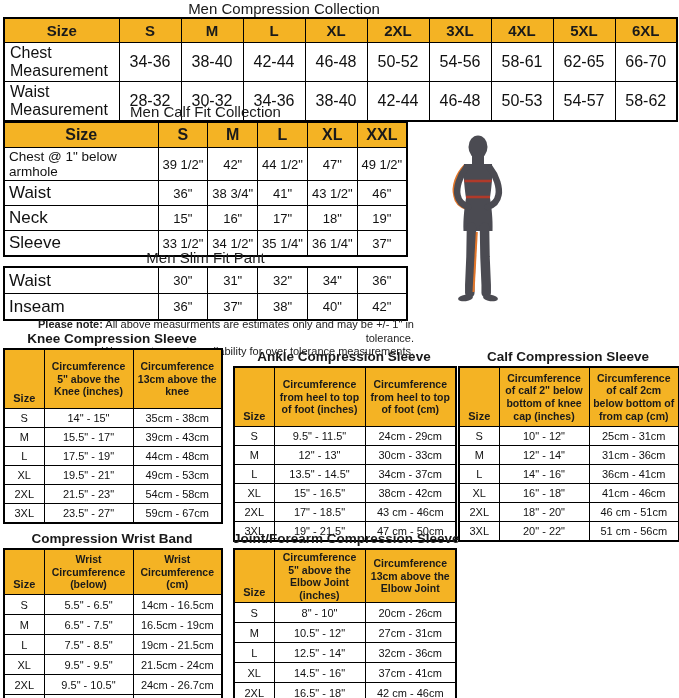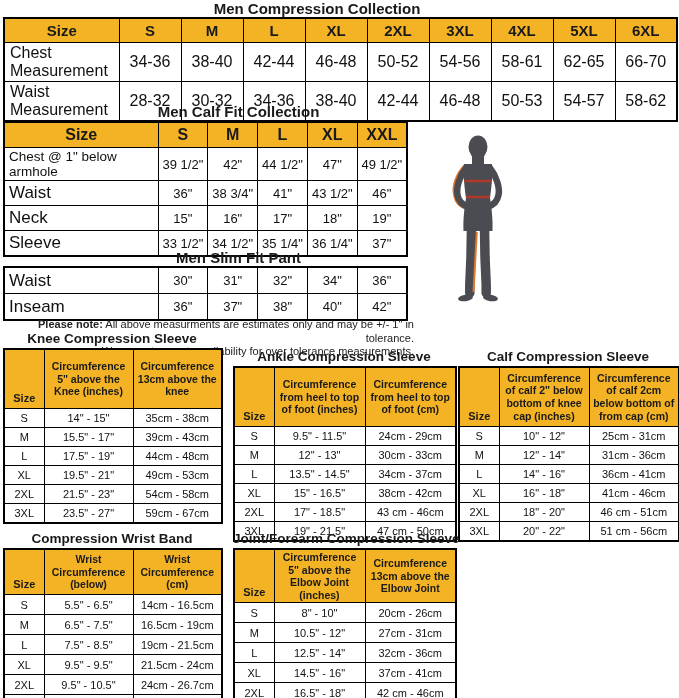--- a/index.html
+++ b/index.html
@@ -1,18 +1,18 @@
 <!DOCTYPE html>
 <html style="--header-bg: #F4B324; --border: #000000; --silhouette: #4B4B52; --measure-red: #B03A2A; --measure-orange: #E2762A;"><head>
 <meta charset="utf-8">
 <style>
   html,body{margin:0;padding:0;background:#fff;}
   .page{position:relative;width:679px;height:698px;background:#fff;
         font-family:"Liberation Sans",sans-serif;color:#111;overflow:hidden;}
-  .title{position:absolute;font-weight:bold;text-align:center;color:#1a1a1a;white-space:nowrap;padding-left:33px;}
+  .title{position:absolute;font-weight:normal;text-align:center;color:#1a1a1a;white-space:nowrap;}
   .t-main{top:0;left:0;width:568px;font-size:15px;}
   .t-slim{top:103px;left:3px;width:405px;font-size:15px;}
   .t-pant{top:249px;left:3px;width:405px;font-size:15px;}
 
   table{border-collapse:collapse;table-layout:fixed;background:#fff;}
   table{border:2px solid var(--border,#000);}
   th,td{border:1px solid var(--border,#000);overflow:hidden;}
   thead th{background:var(--header-bg,#F4B324);font-weight:bold;color:#1a1a1a;}
 
   .tbl-main{position:absolute;top:17px;left:3px;width:673px;}

